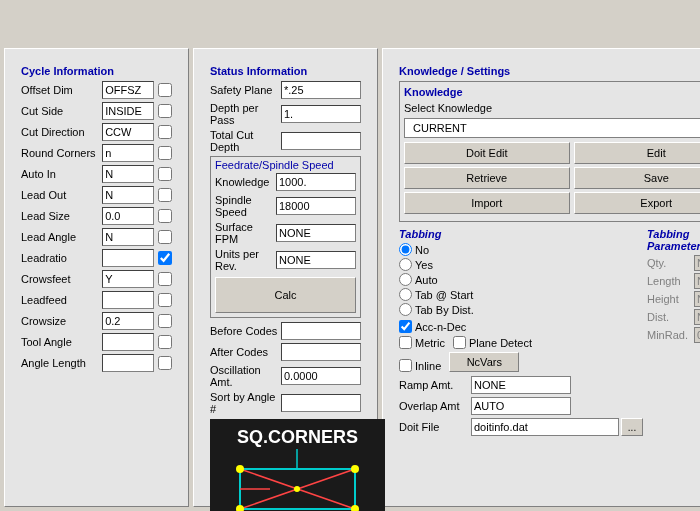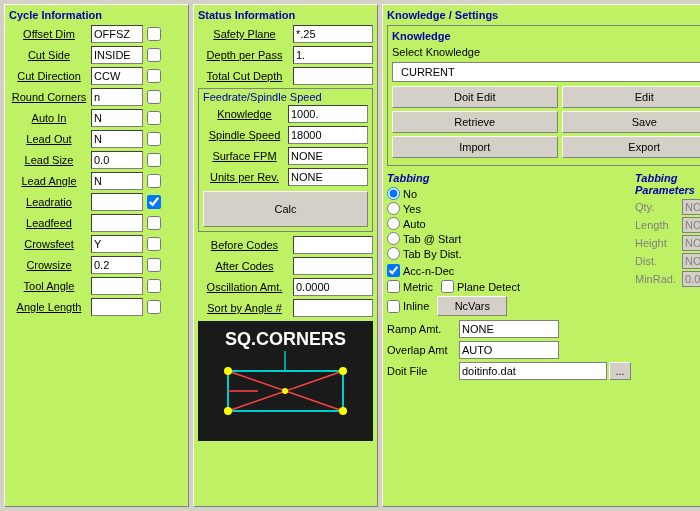--- a/index.html
+++ b/index.html
@@ -13,42 +13,42 @@
     }
     .main-container {
       display: flex;
       flex-direction: row;
       width: 700px;
       height: 511px;
       padding: 4px;
       gap: 4px;
     }
     .panel {
-      background: #bef264;
+      background: #e5e5e5;
       border: 1px solid #808080;
       border-top: 1px solid #ffffff;
       border-left: 1px solid #ffffff;
-      padding: 4px;
+      padding: 16px;
+      margin-top: 44px;
     }
     .section-title {
       color: #0000aa;
       font-weight: bold;
       margin-bottom: 4px;
     }
     .field-row {
       display: flex;
       align-items: center;
       margin-bottom: 3px;
       gap: 2px;
     }
     .field-label {
       width: 80px;
-      text-align: center;
+      text-align: left;
       color: #000;
-      text-decoration: underline;
     }
     .field-input {
       width: 52px;
       height: 18px;
       border: 1px solid #808080;
       border-top: 1px solid #404040;
       border-left: 1px solid #404040;
       background: white;
       padding: 1px 2px;
       font-size: 11px;
@@ -256,21 +256,21 @@
       height: 20px;
       background: #d4d0c8;
       border: 1px solid #808080;
       border-top: 1px solid #ffffff;
       border-left: 1px solid #ffffff;
       cursor: pointer;
       font-size: 11px;
     }
     .plane-row {
       display: flex;
-      align-items: center;
+      align-items: flex-end;
       gap: 8px;
       margin-bottom: 3px;
     }
     select {
       -webkit-appearance: auto;
     }
   </style>
 </head>
 <body>
 
@@ -318,27 +318,27 @@
           <span class="field-label">Lead Angle</span>
           <input class="field-input" type="text" value="N" style="">
           <input type="checkbox" class="field-checkbox" style="">
         </div>
         <div class="field-row">
           <span class="field-label">Leadratio</span>
           <input class="field-input" type="text" style="">
           <input type="checkbox" class="field-checkbox" checked="" style="">
         </div>
         <div class="field-row">
+          <span class="field-label">Crowsfeet</span>
+          <input class="field-input" type="text" value="Y" style="">
+          <input type="checkbox" class="field-checkbox" style="">
+        </div>
+        <div class="field-row">
           <span class="field-label">Leadfeed</span>
           <input class="field-input" type="text" style="">
-          <input type="checkbox" class="field-checkbox" style="">
-        </div>
-        <div class="field-row">
-          <span class="field-label">Crowsfeet</span>
-          <input class="field-input" type="text" value="Y" style="">
           <input type="checkbox" class="field-checkbox" style="">
         </div>
         <div class="field-row">
           <span class="field-label">Crowsize</span>
           <input class="field-input" type="text" value="0.2" style="">
           <input type="checkbox" class="field-checkbox" style="">
         </div>
         <div class="field-row">
           <span class="field-label">Tool Angle</span>
           <input class="field-input" type="text" style="">

